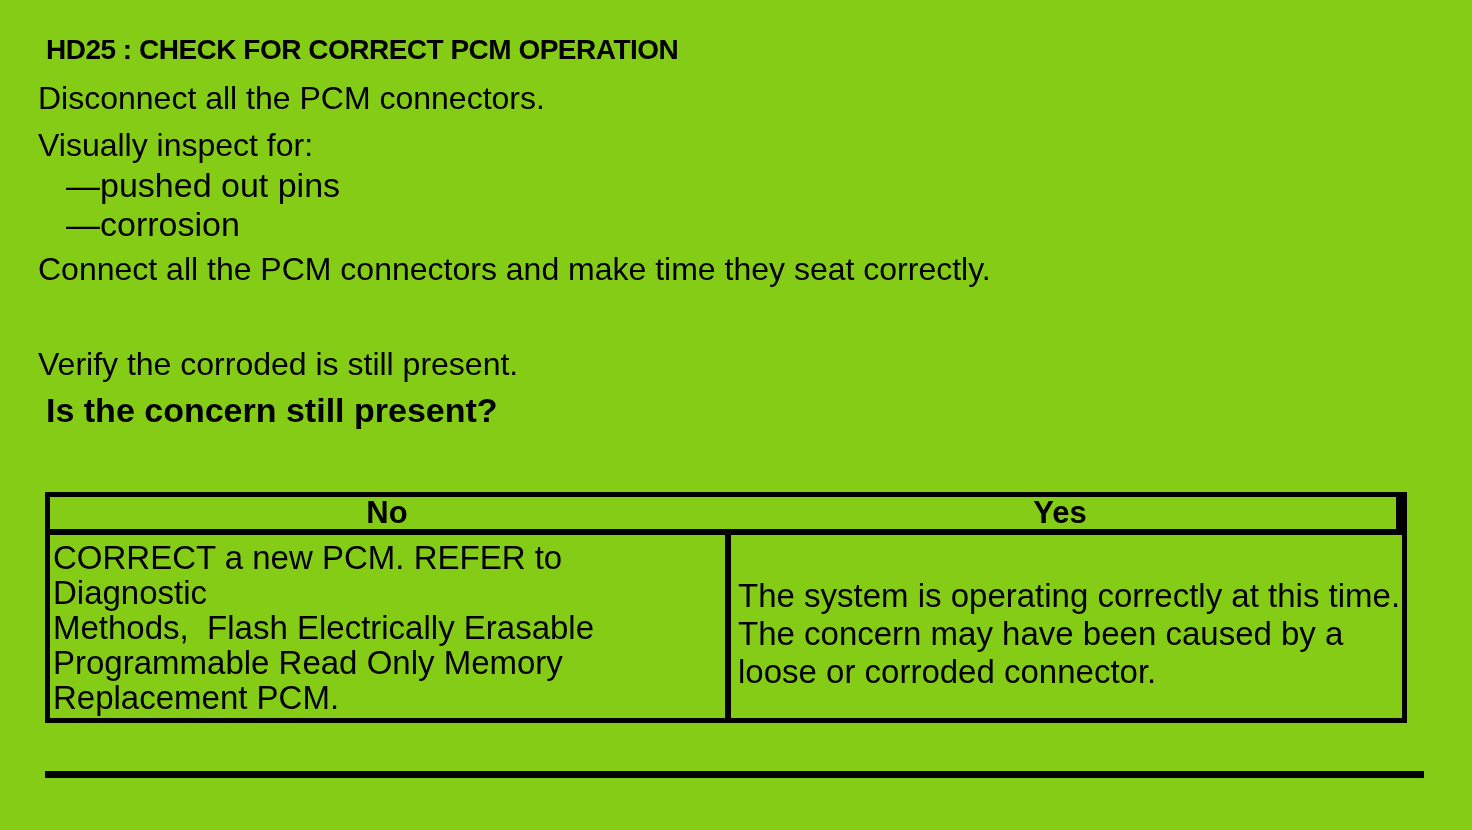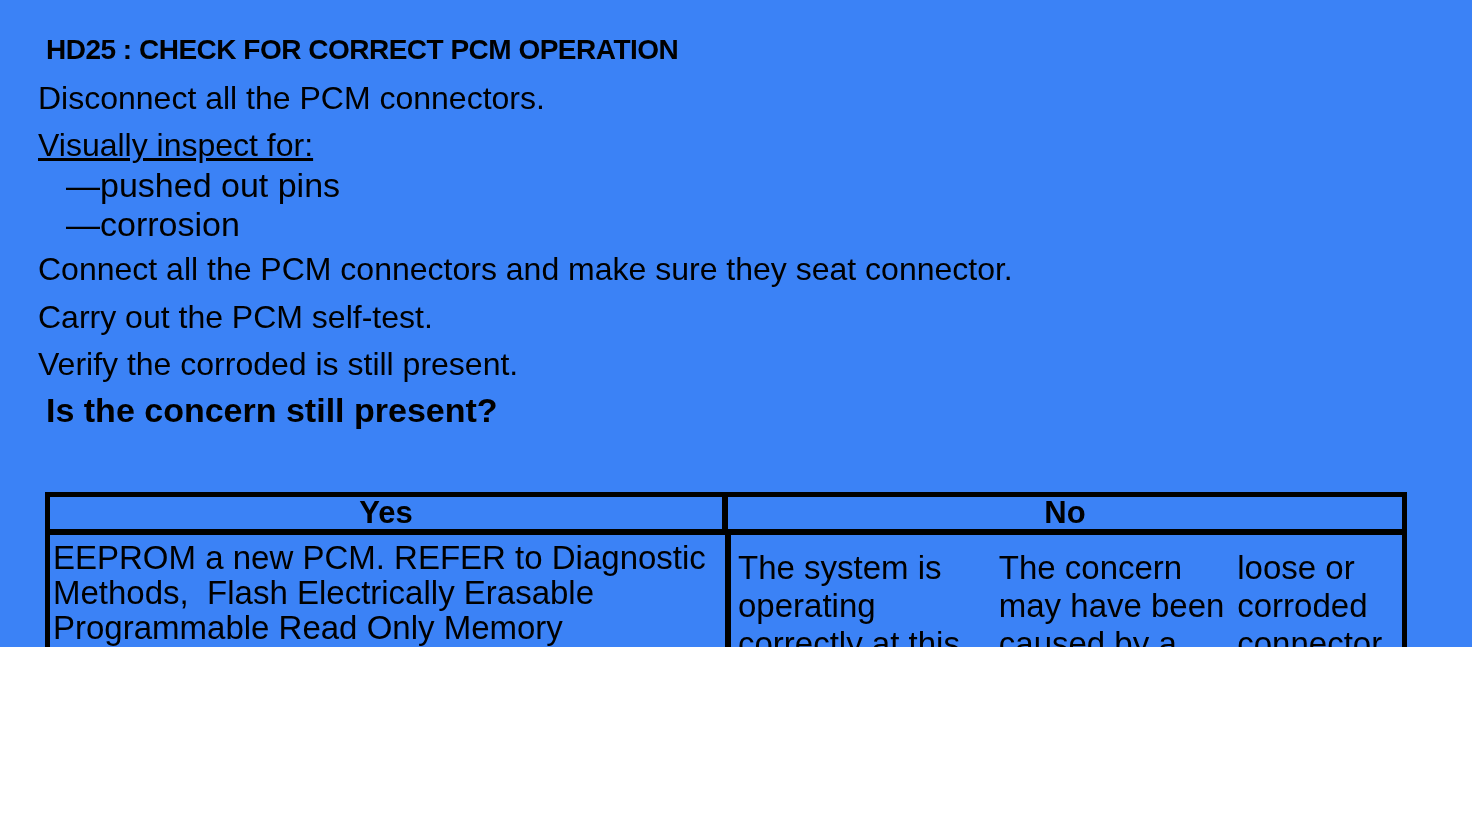--- a/index.html
+++ b/index.html
@@ -3,22 +3,22 @@
 <meta charset="utf-8">
 <style>
   html, body {
     margin: 0;
     padding: 0;
     background: #ffffff;
   }
   .page {
     position: relative;
     width: 1472px;
-    height: 647px;
-    background: #3b82f6;
+    height: 830px;
+    background: #84cc16;
     color: #000000;
     font-family: "Liberation Sans", "DejaVu Sans", sans-serif;
     overflow: hidden;
   }
   .doc-title {
     position: absolute;
     left: 46px;
     top: 36px;
     font-size: 28px;
     font-weight: bold;
@@ -27,21 +27,21 @@
     white-space: nowrap;
   }
   .step {
     position: absolute;
     left: 38px;
     font-size: 32px;
     line-height: 36px;
     white-space: nowrap;
   }
   .step-1 { top: 80px; }
-  .step-2 { top: 127px; text-decoration: underline; }
+  .step-2 { top: 127px; }
   .step-3 { top: 251px; }
   .step-4 { top: 299px; }
   .step-5 { top: 346px; }
   .list-item {
     position: absolute;
     left: 66px;
     font-size: 34px;
     line-height: 36px;
     white-space: nowrap;
   }
@@ -101,21 +101,21 @@
     padding: 5px 0 0 3px;
   }
   .yes-cell .line {
     line-height: 35px;
     white-space: pre-wrap;
   }
   .yes-cell .line.center {
   }
   .no-cell {
     display: flex;
-    flex-direction: row;
+    flex-direction: column;
     justify-content: center;
     padding-left: 7px;
     padding-top: 14px;
     box-sizing: border-box;
   }
   .no-cell .line {
     line-height: 38px;
     white-space: pre-wrap;
   }
   .bottom-rule {
@@ -135,36 +135,35 @@
   <div class="doc-title">HD25 : CHECK FOR CORRECT PCM OPERATION</div>
 
   <div class="step step-1">Disconnect all the PCM connectors.</div>
 
   <div class="step step-2">Visually inspect for:</div>
 
   <div class="list-item li-1">—pushed out pins</div>
 
   <div class="list-item li-2">—corrosion</div>
 
-  <div class="step step-3">Connect all the PCM connectors and make sure they seat connector.</div>
+  <div class="step step-3">Connect all the PCM connectors and make time they seat correctly.</div>
 
-  <div class="step step-4">Carry out the PCM self-test.</div>
 
   <div class="step step-5">Verify the corroded is still present.</div>
 
   <div class="question">Is the concern still present?</div>
 
   <div class="decision-table">
     <div class="thead">
+      <div class="th col-right">No</div>
       <div class="th col-left">Yes</div>
-      <div class="th col-right">No</div>
     </div>
     <div class="tbody">
       <div class="cell yes-cell col-left">
-        <div class="line">EEPROM a new PCM. REFER to Diagnostic</div>
+        <div class="line">CORRECT a new PCM. REFER to Diagnostic</div>
         <div class="line">Methods,  Flash Electrically Erasable</div>
         <div class="line">Programmable Read Only Memory</div>
         <div class="line center">Replacement PCM.</div>
       </div>
       <div class="cell no-cell col-right">
         <div class="line">The system is operating correctly at this time.</div>
         <div class="line">The concern may have been caused by a</div>
         <div class="line">loose or corroded connector.</div>
       </div>
     </div>

